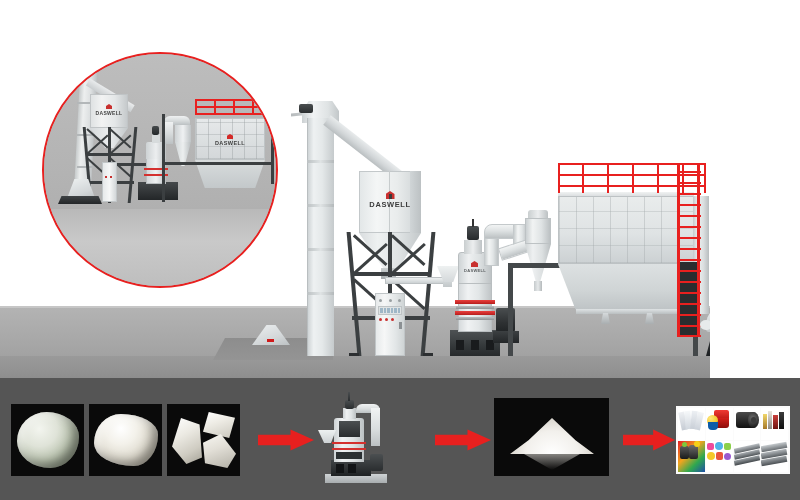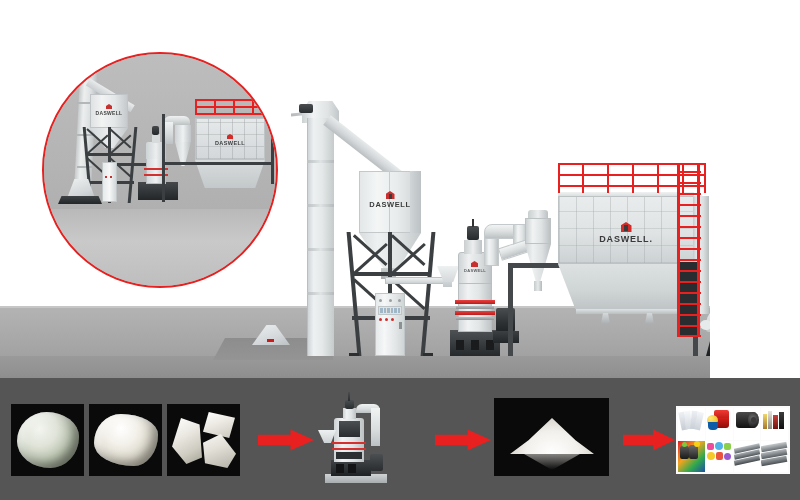--- a/index.html
+++ b/index.html
@@ -649,24 +649,20 @@
     <div class="cycframe-top"></div>
     <div class="cycframe-leg" style="left:508px;top:263px;height:93px"></div>
     <div class="cycframe-leg" style="left:693px;top:263px;height:93px"></div>
 
     <div class="bag-top-lid"></div>
     <div class="bag-body"></div>
     <div class="bag-hopper"></div>
     <div class="bag-outlet-bar"></div>
     <div class="bag-valve" style="left:601px"></div>
     <div class="bag-valve" style="left:645px"></div>
-    <div class="bag-logo">
-      <div class="mark"></div>
-      <div class="txt">DASWELL.</div>
-    </div>
 
     <div class="railing">
       <div class="rail-h" style="left:0;top:0;width:148px"></div>
       <div class="rail-h" style="left:0;top:11px;width:148px"></div>
       <div class="rail-h" style="left:0;top:22px;width:148px"></div>
       <div class="rail-v" style="left:0;top:0;height:30px"></div>
       <div class="rail-v" style="left:24px;top:0;height:30px"></div>
       <div class="rail-v" style="left:49px;top:0;height:30px"></div>
       <div class="rail-v" style="left:74px;top:0;height:30px"></div>
       <div class="rail-v" style="left:99px;top:0;height:30px"></div>

